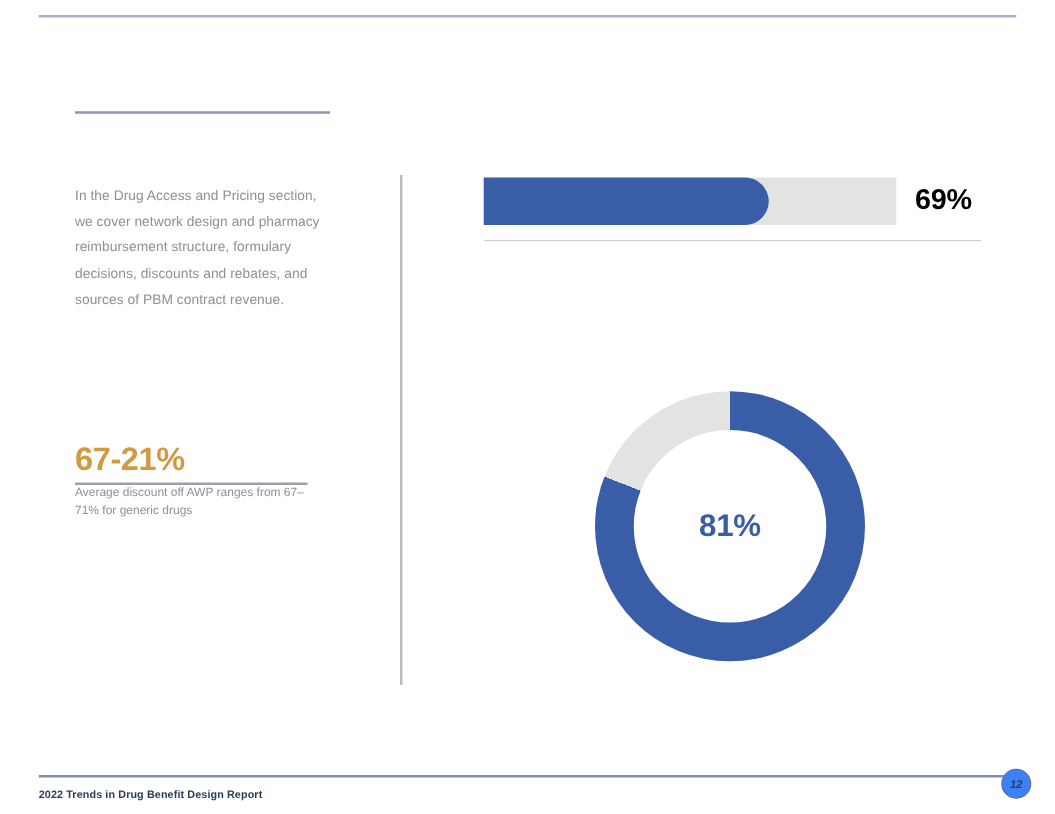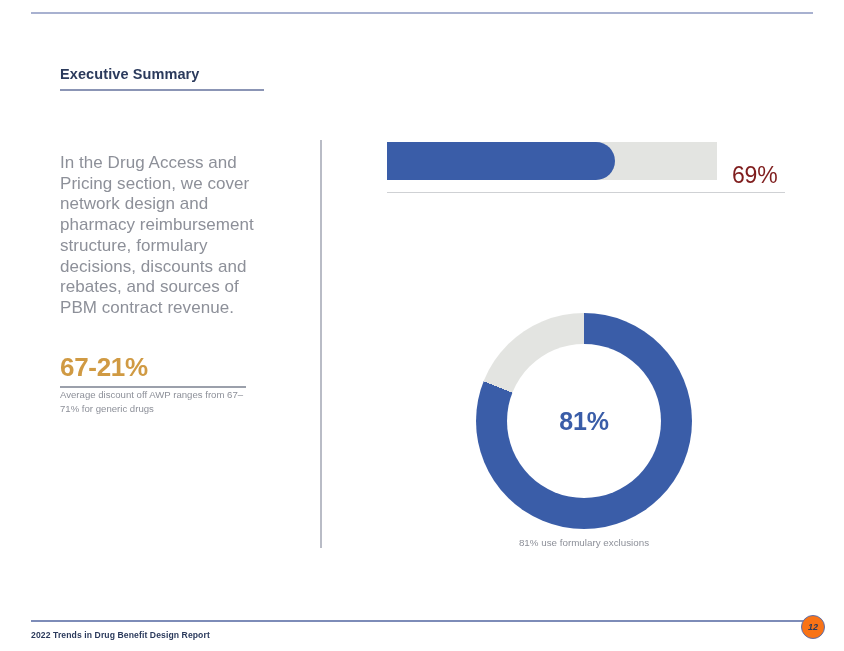--- a/index.html
+++ b/index.html
@@ -50,21 +50,21 @@
     height: 2px;
     background: #8b95b5;
   }
 
   
   .intro-paragraph {
     position: absolute;
     left: 60px;
     top: 136px;
     width: 200px;
-    font-size: 17px;
+    font-size: 11px;
     line-height: 20.7px;
     color: #8d9099;
     letter-spacing: 0.05px;
   }
 
   
   .stat-block {
     position: absolute;
     left: 60px;
     width: 190px;
@@ -128,24 +128,24 @@
     top: 0;
     width: 223px;
     height: 38px;
     background: #3a5da8;
     border-top-right-radius: 19px;
     border-bottom-right-radius: 19px;
   }
   .bar-value {
     position: absolute;
     left: 345px;
-    top: 20px;
+    top: 4px;
     font-size: 23px;
-    font-weight: normal;
-    color: #7f1d1d;
+    font-weight: bold;
+    color: #000000;
     letter-spacing: -0.2px;
   }
   .bar-rule {
     position: absolute;
     left: 387px;
     top: 192px;
     width: 398px;
     height: 1px;
     background: #cfd1d4;
   }
@@ -227,38 +227,37 @@
     text-align: center;
   }
   .page-badge {
     position: absolute;
     left: 801px;
     top: 615px;
     width: 22px;
     height: 22px;
     border-radius: 50%;
     border: 1.4px solid #5a6fae;
-    background: #f97316;
+    background: #3b82f6;
     display: flex;
     align-items: center;
     justify-content: center;
     font-size: 9px;
     font-weight: bold;
     color: #2b3a5c;
     font-style: italic;
   }
 </style>
 </head>
 <body>
 
 <div class="page">
 
   <div class="top-rule"></div>
 
-  <div class="section-heading">Executive Summary</div>
   <div class="heading-rule"></div>
 
   <p class="intro-paragraph">In the Drug Access and Pricing section, we cover network design and pharmacy reimbursement structure, formulary decisions, discounts and rebates, and sources of PBM contract revenue.</p>
 
   <div class="stat-block first">
     <div class="stat-value">67-21%</div>
     <div class="stat-rule"></div>
     <div class="stat-caption">Average discount off AWP ranges from 67–71% for generic drugs</div>
   </div>
 
@@ -273,20 +272,19 @@
       <div class="bar-value">69%</div>
     </div>
   </div>
   <div class="bar-rule"></div>
 
   <div class="donut-widget">
     <div class="donut" style="background: conic-gradient(rgb(58, 93, 168) 0deg, rgb(58, 93, 168) 291.6deg, rgb(227, 228, 225) 291.6deg, rgb(227, 228, 225) 360deg);">
       <div class="donut-hole"></div>
       <div class="donut-label">81%</div>
     </div>
-    <div class="donut-caption">81% use formulary exclusions</div>
   </div>
 
   <div class="footer-rule"></div>
   <div class="footer-title">2022 Trends in Drug Benefit Design Report</div>
   <div class="page-badge">12</div>
 
 </div>
 
 </body></html>

